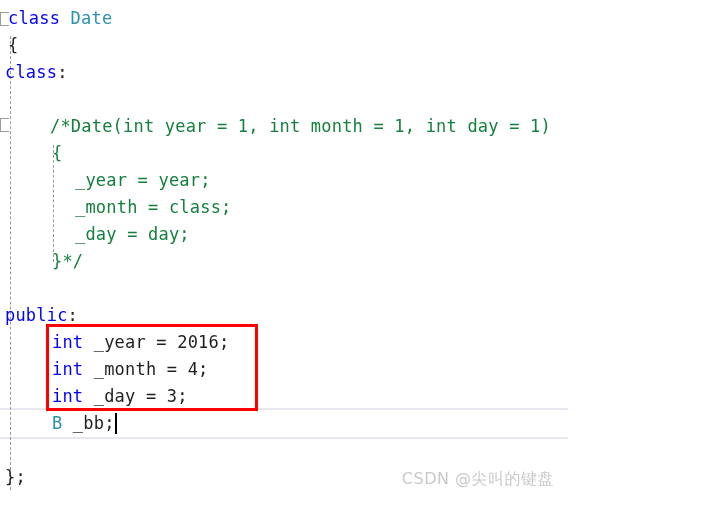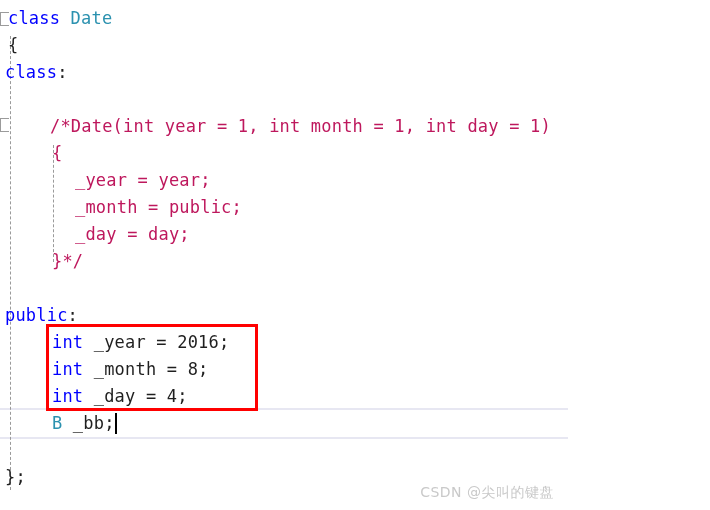--- a/index.html
+++ b/index.html
@@ -50,21 +50,21 @@
     white-space: pre;
     font-size: 17px;
     color: #1f1f1f;
     letter-spacing: 0.2px;
   }
   .line .txt { display: inline-block; }
 
   
   .kw   { color: #0000ff; }   
   .type { color: #2b91af; }   
-  .cmt  { color: #be185d; }   
+  .cmt  { color: #15803d; }   
   .pln  { color: #1f1f1f; }
   .brc  { color: #1f1f1f; }
 
   
   .current-line {
     position: absolute;
     left: 0;
     width: 710px;
     box-sizing: border-box;
     border-top: 2px solid #e7e7f2;
@@ -85,23 +85,23 @@
     border: 3px solid #ff0000;
     box-sizing: border-box;
     background: transparent;
     pointer-events: none;
   }
 
   
   .watermark {
     position: absolute;
     right: 14px;
-    bottom: 8px;
+    bottom: 20px;
     color: #c9c9c9;
-    font-size: 14px;
+    font-size: 16px;
     font-family: "DejaVu Sans", "Liberation Sans", sans-serif;
     white-space: nowrap;
     letter-spacing: 0.5px;
   }
 </style>
 </head>
 <body>
 
 <div id="screenshot">
 
@@ -120,28 +120,28 @@
       </div>
 
     <div id="code-lines">
         <div class="line" style="top: 5px; padding-left: 8px;"><span class="txt kw">class </span><span class="txt type">Date</span></div>
         <div class="line" style="top: 32px; padding-left: 8px;"><span class="txt brc">{</span></div>
         <div class="line" style="top: 59px; padding-left: 5px;"><span class="txt kw">class</span><span class="txt pln">:</span></div>
         <div class="line" style="top: 86px; padding-left: 8px;"></div>
         <div class="line" style="top: 113px; padding-left: 50px;"><span class="txt cmt">/*Date(int year = 1, int month = 1, int day = 1)</span></div>
         <div class="line" style="top: 140px; padding-left: 52px;"><span class="txt cmt">{</span></div>
         <div class="line" style="top: 167px; padding-left: 75px;"><span class="txt cmt">_year = year;</span></div>
-        <div class="line" style="top: 194px; padding-left: 75px;"><span class="txt cmt">_month = public;</span></div>
+        <div class="line" style="top: 194px; padding-left: 75px;"><span class="txt cmt">_month = class;</span></div>
         <div class="line" style="top: 221px; padding-left: 75px;"><span class="txt cmt">_day = day;</span></div>
         <div class="line" style="top: 248px; padding-left: 52px;"><span class="txt cmt">}*/</span></div>
         <div class="line" style="top: 275px; padding-left: 8px;"></div>
         <div class="line" style="top: 302px; padding-left: 5px;"><span class="txt kw">public</span><span class="txt pln">:</span></div>
         <div class="line" style="top: 329px; padding-left: 52px;"><span class="txt kw">int</span><span class="txt pln"> _year = 2016;</span></div>
-        <div class="line" style="top: 356px; padding-left: 52px;"><span class="txt kw">int</span><span class="txt pln"> _month = 8;</span></div>
-        <div class="line" style="top: 383px; padding-left: 52px;"><span class="txt kw">int</span><span class="txt pln"> _day = 4;</span></div>
+        <div class="line" style="top: 356px; padding-left: 52px;"><span class="txt kw">int</span><span class="txt pln"> _month = 4;</span></div>
+        <div class="line" style="top: 383px; padding-left: 52px;"><span class="txt kw">int</span><span class="txt pln"> _day = 3;</span></div>
         <div class="line" style="top: 410px; padding-left: 52px;"><span class="txt type">B</span><span class="txt pln"> _bb;</span></div>
         <div class="line" style="top: 437px; padding-left: 8px;"></div>
         <div class="line" style="top: 464px; padding-left: 5px;"><span class="txt brc">};</span></div>
       </div>
 
     <div class="caret" style="left: 114.609px; top: 413px; height: 21px;"></div>
 
     <div class="red-box" style="left: 46px; top: 324px; width: 212px; height: 87px; border-color: rgb(255, 0, 0);"></div>
 
   </div>

